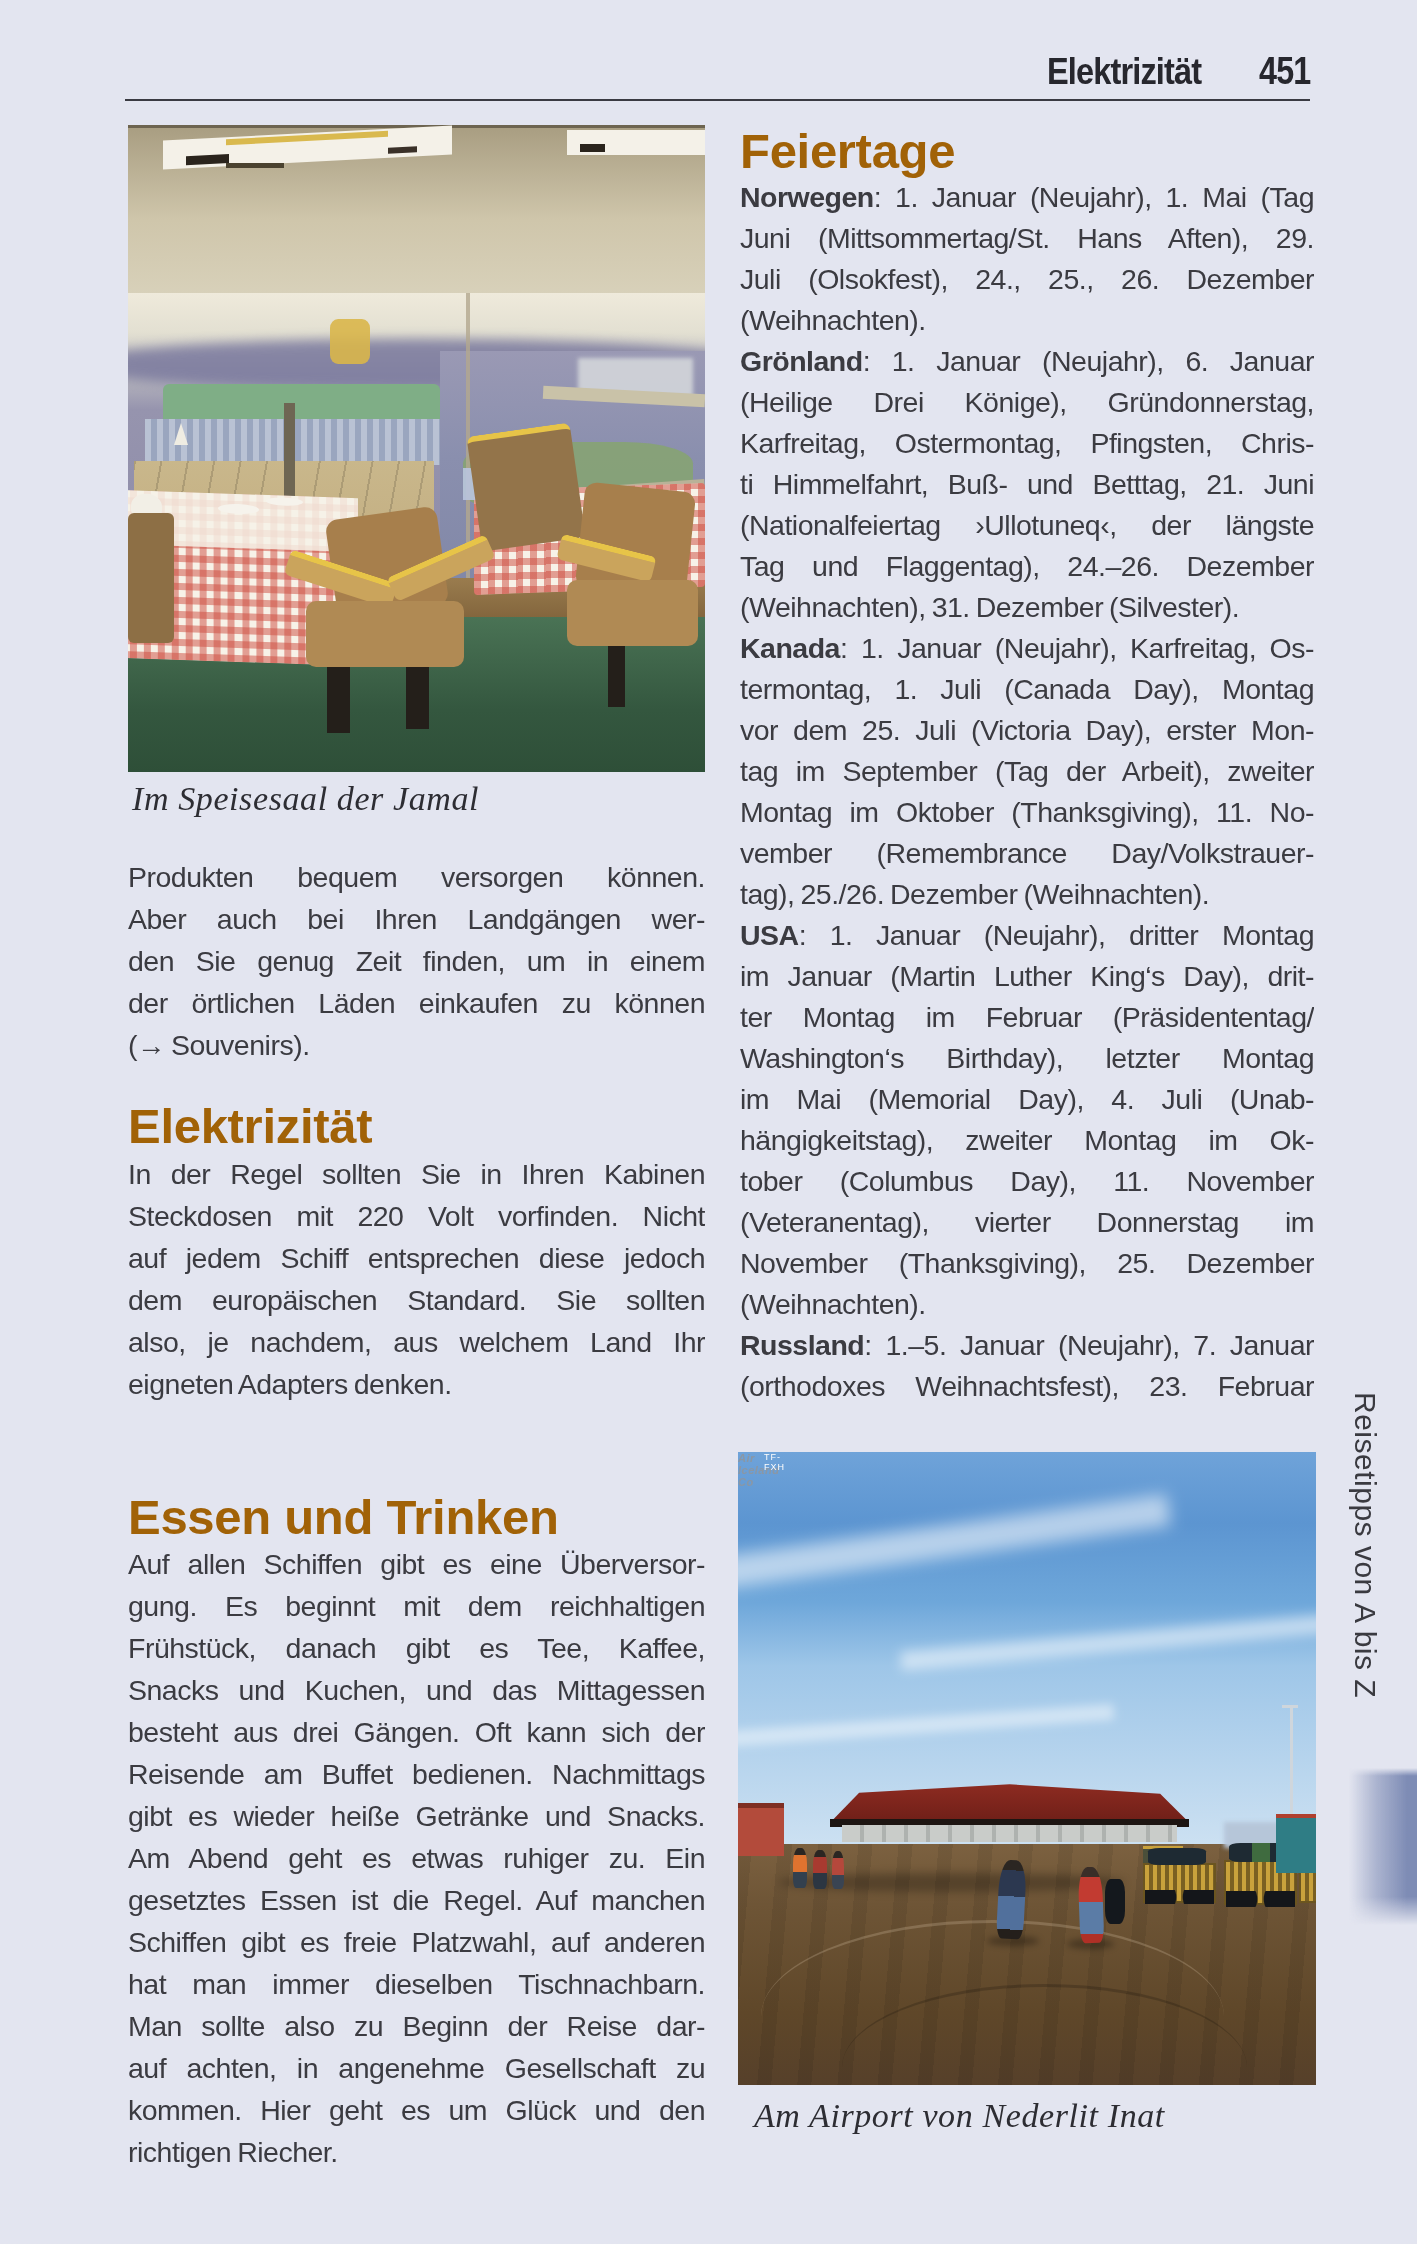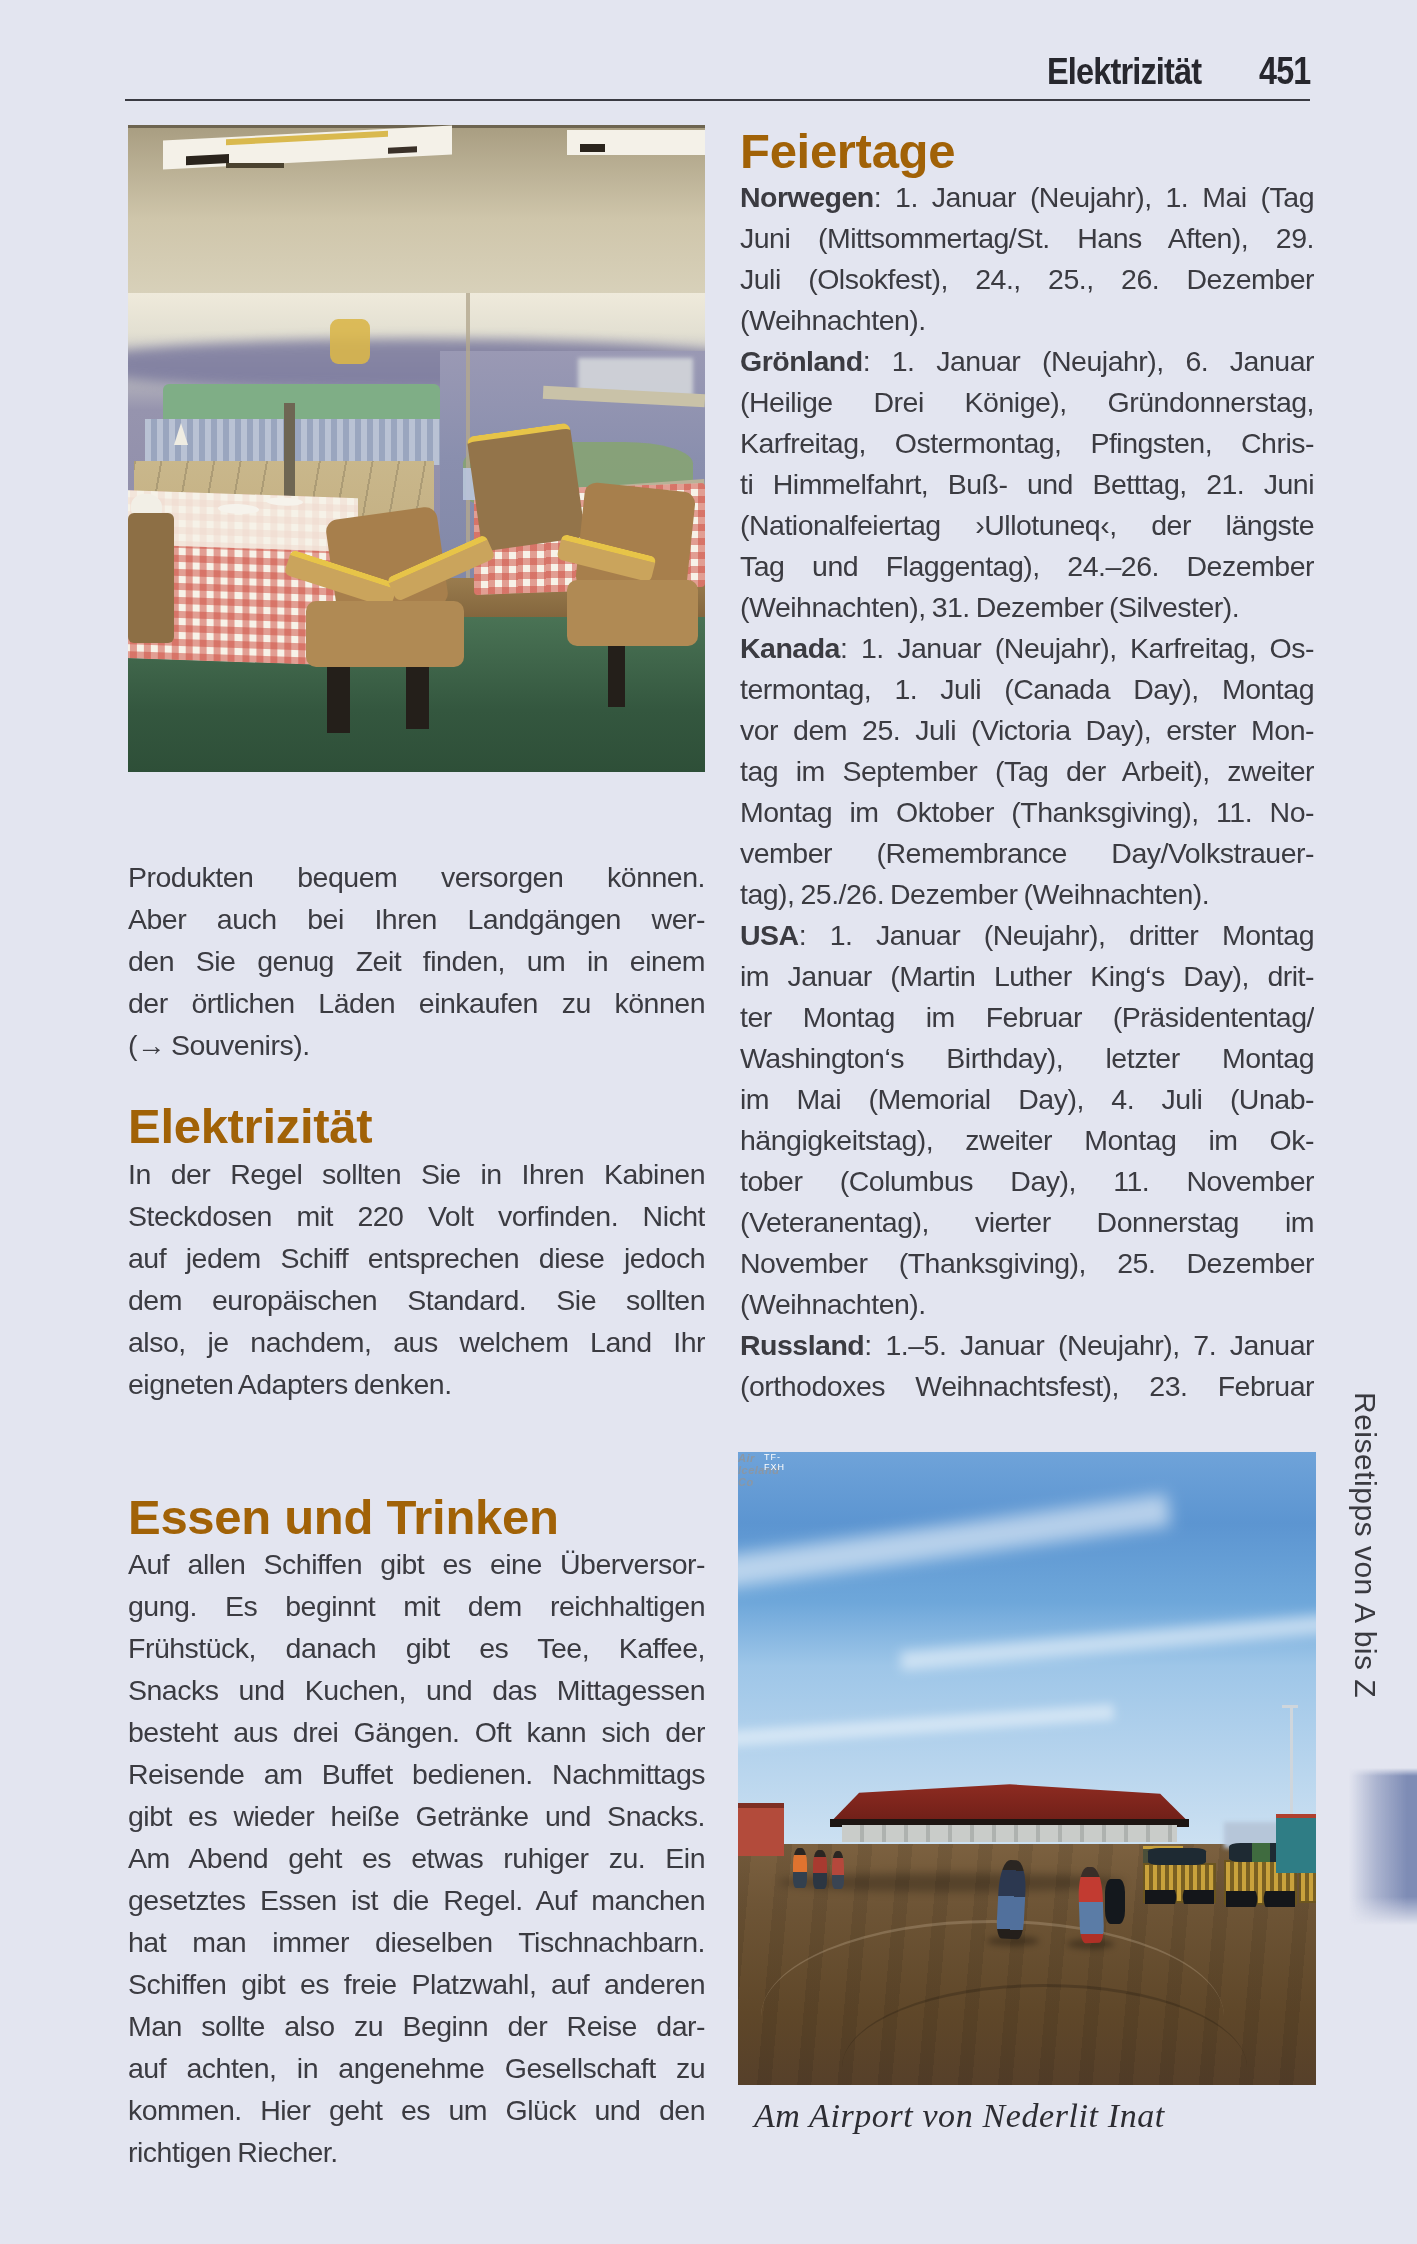--- a/index.html
+++ b/index.html
@@ -270,20 +270,21 @@
         <div class="leaf" style="top:52%;left:16%;width:26%;height:5%;transform:rotate(-35deg);"></div>
         <div class="leaf" style="top:50%;left:24%;width:30%;height:5%;transform:rotate(20deg);"></div>
         <div class="leaf" style="top:58%;left:14%;width:24%;height:4.5%;transform:rotate(60deg);"></div>
         <div class="leaf" style="top:56%;left:30%;width:28%;height:4.5%;transform:rotate(-10deg);"></div>
         <div class="leaf" style="top:62%;left:26%;width:22%;height:4%;transform:rotate(40deg);"></div>
         <div class="leaf" style="top:88%;left:44%;width:16%;height:3.5%;transform:rotate(-50deg);"></div>
         <div class="leaf" style="top:90%;left:50%;width:16%;height:3.5%;transform:rotate(45deg);"></div>
       </div>
     </div>
 
+    <div class="caption" id="caption-dining" style="top:780px;left:4px;">Im Speisesaal der Jamal</div>
 
     <div class="para lh42" style="top:856px;">
         <div class="tline">Produkten bequem versorgen können.</div>
         <div class="tline">Aber auch bei Ihren Landgängen wer-</div>
         <div class="tline">den Sie genug Zeit finden, um in einem</div>
         <div class="tline">der örtlichen Läden einkaufen zu können</div>
         <div class="tline tline-last">(→ Souvenirs).</div>
       </div>
 
     <div class="h2" style="top:1098px;">Elektrizität</div>
@@ -300,22 +301,22 @@
     <div class="para lh42" style="top:1543px;">
         <div class="tline">Auf allen Schiffen gibt es eine Überversor-</div>
         <div class="tline">gung. Es beginnt mit dem reichhaltigen</div>
         <div class="tline">Frühstück, danach gibt es Tee, Kaffee,</div>
         <div class="tline">Snacks und Kuchen, und das Mittagessen</div>
         <div class="tline">besteht aus drei Gängen. Oft kann sich der</div>
         <div class="tline">Reisende am Buffet bedienen. Nachmittags</div>
         <div class="tline">gibt es wieder heiße Getränke und Snacks.</div>
         <div class="tline">Am Abend geht es etwas ruhiger zu. Ein</div>
         <div class="tline">gesetztes Essen ist die Regel. Auf manchen</div>
+        <div class="tline">Schiffen gibt es freie Platzwahl, auf anderen</div>
         <div class="tline">hat man immer dieselben Tischnachbarn.</div>
-        <div class="tline">Schiffen gibt es freie Platzwahl, auf anderen</div>
         <div class="tline">Man sollte also zu Beginn der Reise dar-</div>
         <div class="tline">auf achten, in angenehme Gesellschaft zu</div>
         <div class="tline">kommen. Hier geht es um Glück und den</div>
         <div class="tline tline-last">richtigen Riecher.</div>
       </div>
   </div>
 
   <div class="col col-right">
     <div class="h2" style="top:123px;left:2px;">Feiertage</div>
 

